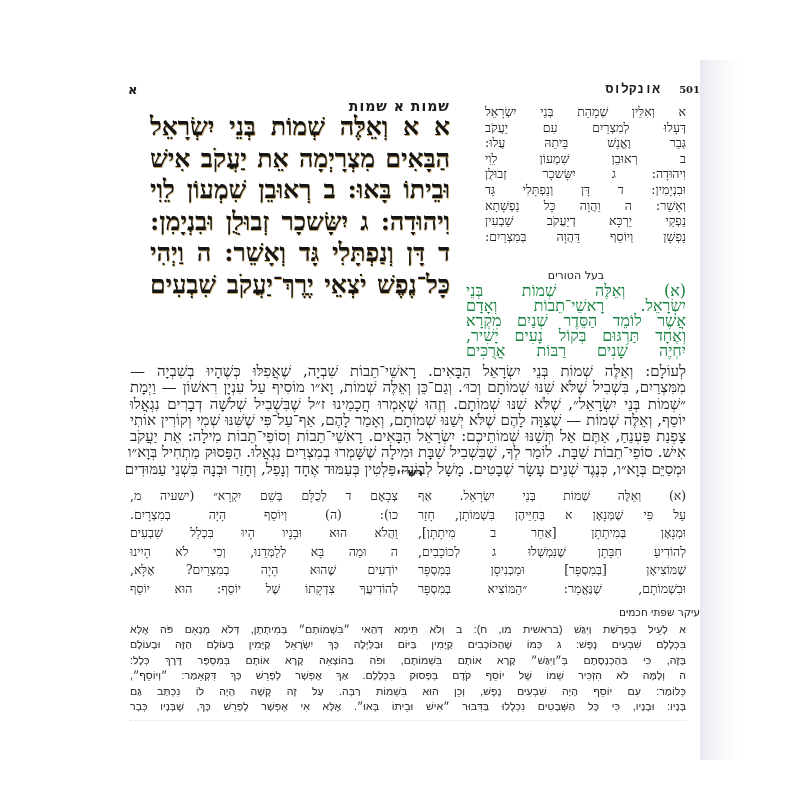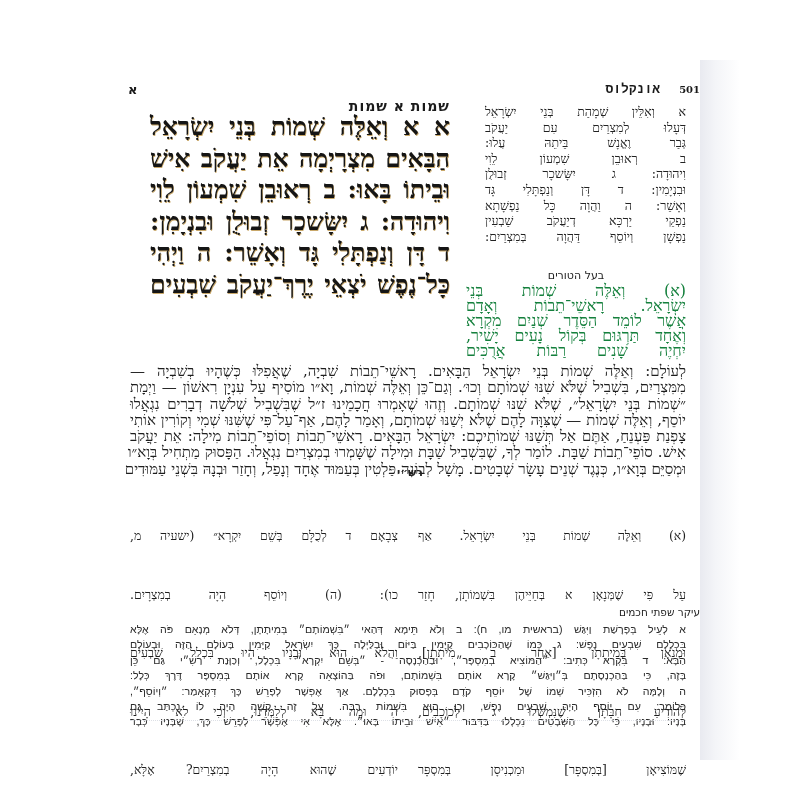--- a/index.html
+++ b/index.html
@@ -175,21 +175,20 @@
       width: 268px;
     }
     .rashi-line {
       font-family: "DejaVu Serif", serif;
       font-size: 12.4px;
       line-height: 18.5px;
       white-space: nowrap;
       text-align: justify;
       text-align-last: justify;
       color: #1e1e1e;
-      margin-top: 40px;
     }
     .siftei-heading {
       position: absolute;
       top: 546px;
       left: 0;
       right: 0;
       text-align: right;
       font-family: "DejaVu Sans", sans-serif;
       font-size: 10.5px;
       color: #222;
@@ -291,21 +290,20 @@
       <div class="rashi-line">יוֹדְעִים שֶׁהוּא הָיָה בְמִצְרַיִם? אֶלָּא,</div>
       <div class="rashi-line">לְהוֹדִיעֲךָ צִדְקָתוֹ שֶׁל יוֹסֵף: הוּא יוֹסֵף</div>
     </div>
   </div>
 
   <div class="siftei-heading">עיקר שפתי חכמים</div>
 
   <div class="siftei-text">
     <div class="siftei-line">א לְעֵיל בְּפָרָשַׁת וַיִּגַּשׁ (בראשית מו, ח): ב וְלֹא תֵּימָא דְּהַאי ״בִּשְׁמוֹתָם״ בְּמִיתָתָן, דְּלֹא מְנָאָם פֹּה אֶלָּא</div>
     <div class="siftei-line">בִּכְלָלָם שִׁבְעִים נֶפֶשׁ: ג כְּמוֹ שֶׁהַכּוֹכָבִים קַיָּמִין בַּיּוֹם וּבַלַּיְלָה כָּךְ יִשְׂרָאֵל קַיָּמִין בָּעוֹלָם הַזֶּה וּבָעוֹלָם</div>
-    <div class="siftei-line">הַבָּא: ד בִּקְרָא כְּתִיב: ״הַמּוֹצִיא בְמִסְפָּר״, וּבַהַכְנָסָה - ״בְּשֵׁם יִקְרָא״ בִּכְלָל, וְכַוָּנַת רַשִׁ״י גַּם כֵּן</div>
     <div class="siftei-line">בָּזֶה, כִּי בַּהַכְנָסָתָם בְּ״וַיִּגַּשׁ״ קָרָא אוֹתָם בִּשְׁמוֹתָם, וּפֹה בַּהוֹצָאָה קָרָא אוֹתָם בְּמִסְפָּר דֶּרֶךְ כְּלָל:</div>
     <div class="siftei-line">ה וְלָמָּה לֹא הִזְכִּיר שְׁמוֹ שֶׁל יוֹסֵף קֹדֶם בְּפָסוּק בִּכְלָלָם. אַךְ אֶפְשָׁר לְפָרֵשׁ כָּךְ דִּקְאָמַר: ״וְיוֹסֵף״,</div>
     <div class="siftei-line">כְּלוֹמַר: עִם יוֹסֵף הָיָה שִׁבְעִים נֶפֶשׁ, וְכֵן הוּא בִּשְׁמוֹת רַבָּה. עַל זֶה קָשֶׁה הָיָה לוֹ נִכְתַּב גַּם</div>
     <div class="siftei-line">בָּנָיו: וּבָנָיו, כִּי כָּל הַשְּׁבָטִים נִכְלְלוּ בַּדִּבּוּר ״אִישׁ וּבֵיתוֹ בָּאוּ״. אֶלָּא אִי אֶפְשָׁר לְפָרֵשׁ כָּךְ, שֶׁבָּנָיו כְּבָר</div>
   </div>
 
   <div class="faded-line"></div>
 </div>
 
 </body></html>

